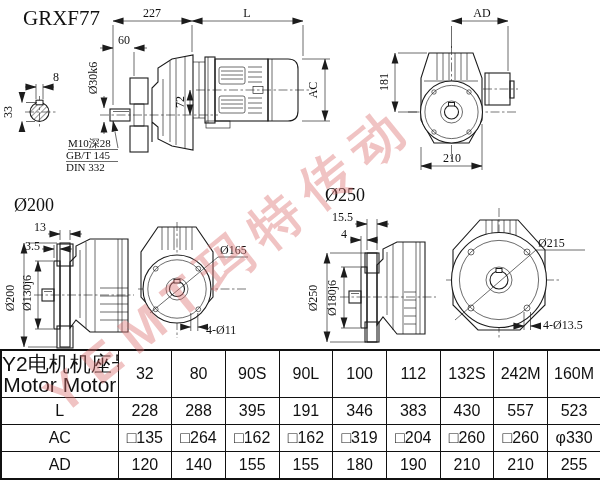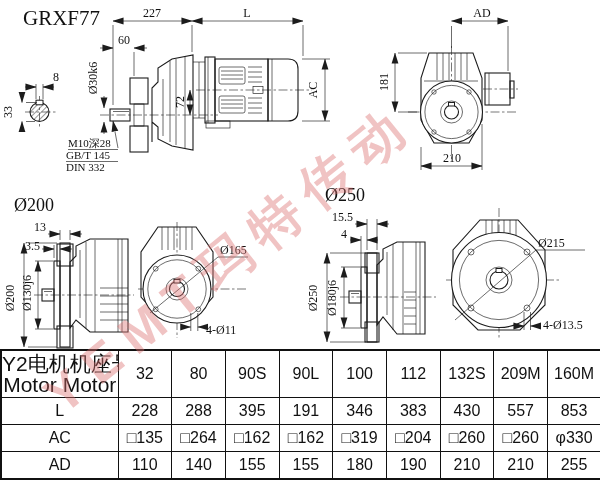--- a/index.html
+++ b/index.html
@@ -275,50 +275,50 @@
       <div>Y2电机机座号</div>
       <div>Motor Motor</div>
     </td>
     <td>32</td>
     <td>80</td>
     <td>90S</td>
     <td>90L</td>
     <td>100</td>
     <td>112</td>
     <td>132S</td>
-    <td>209M</td>
+    <td>242M</td>
     <td>160M</td>
   </tr>
   <tr>
     <td>L</td>
     <td>228</td>
     <td>288</td>
     <td>395</td>
     <td>191</td>
     <td>346</td>
     <td>383</td>
     <td>430</td>
     <td>557</td>
-    <td>853</td>
+    <td>523</td>
   </tr>
   <tr>
     <td>AC</td>
     <td>□135</td>
     <td>□264</td>
     <td>□162</td>
     <td>□162</td>
     <td>□319</td>
     <td>□204</td>
     <td>□260</td>
     <td>□260</td>
     <td>φ330</td>
   </tr>
   <tr>
     <td>AD</td>
-    <td>110</td>
+    <td>120</td>
     <td>140</td>
     <td>155</td>
     <td>155</td>
     <td>180</td>
     <td>190</td>
     <td>210</td>
     <td>210</td>
     <td>255</td>
   </tr>
 </tbody>

